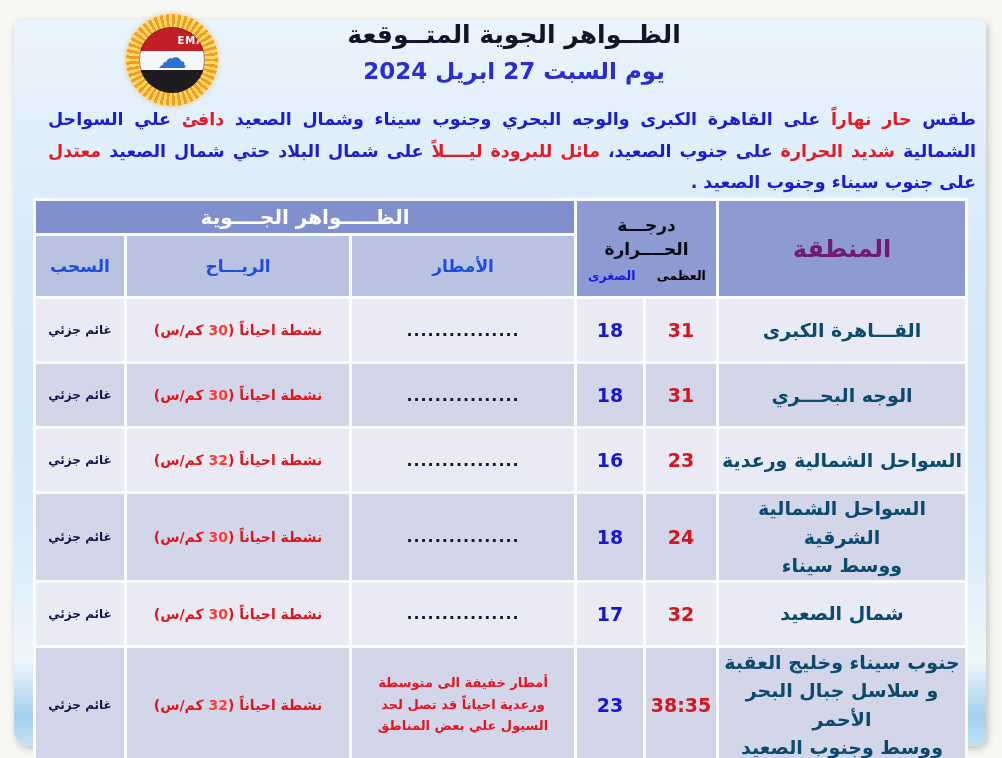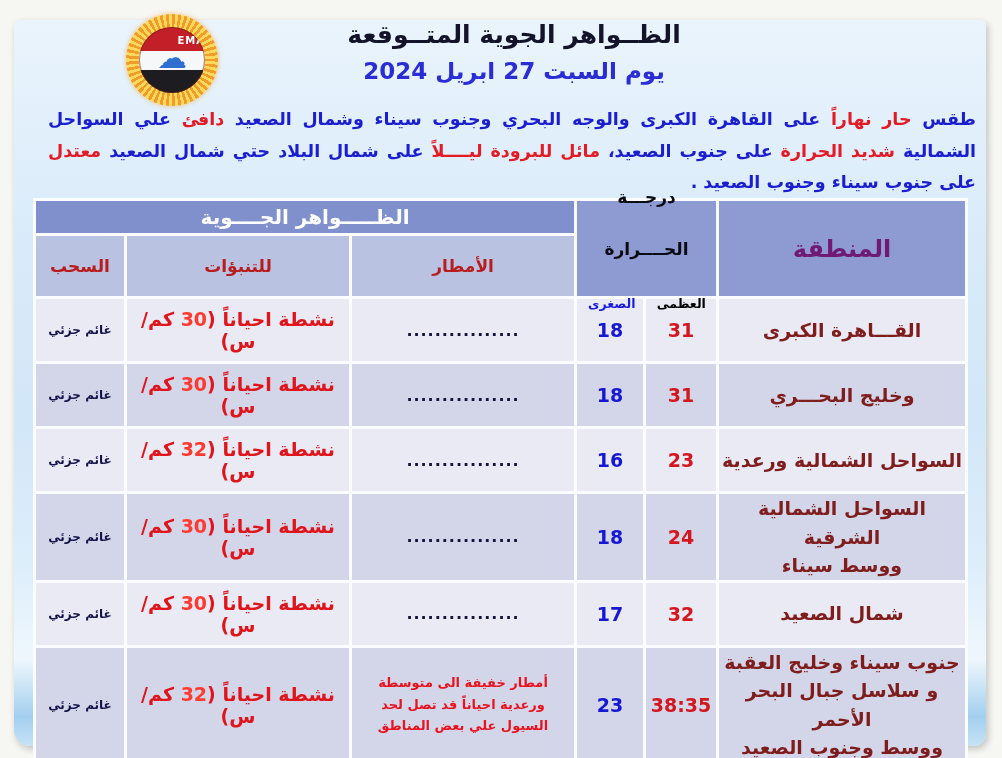--- a/index.html
+++ b/index.html
@@ -52,38 +52,38 @@
     position:absolute; top:178px; left:19px;
     direction:rtl;
     border-collapse:separate; border-spacing:3px;
     background:#fbfcff;
     table-layout:fixed;
   }
   .wx-table th, .wx-table td { text-align:center; vertical-align:middle; font-weight:bold; }
   .head-main   { background:#8090cc; color:#ffffff; font-size:20px; height:32px; }
   .head-region { background:#8d9bd2; color:#701a75; font-size:24px; }
   .head-temp   { background:#8d9bd2; color:#0a0a12; }
-  .temp-inner  { display:flex; flex-direction:column; justify-content:center; height:92px;gap:28px; }
+  .temp-inner  { display:flex; flex-direction:column; justify-content:center; height:92px; }
   .temp-word   { font-size:17px; line-height:1.4; }
   .temp-subrow { display:flex; margin-top:6px; }
   .temp-subrow span { flex:1; font-size:12.5px; }
   .temp-max-label { color:#000000; }
   .temp-min-label { color:#1a1ae0; }
-  .subhead th  { background:#bac2e2; color:#b91c1c; font-size:17px; height:60px; }
+  .subhead th  { background:#bac2e2; color:#1d4ed8; font-size:17px; height:60px; }
   tbody tr:nth-child(odd)  td { background:#e9eaf3; }
   tbody tr:nth-child(even) td { background:#d3d6e9; }
   tbody tr { height:62px; }
   tbody tr:nth-child(4) { height:66px; }
   tbody tr:nth-child(6) { height:112px; }
-  .region-cell   { color:#7f1d1d; font-size:19px; line-height:1.5; }
+  .region-cell   { color:#0c4a6e; font-size:19px; line-height:1.5; }
   .temp-max-cell { color:#d4171e; font-size:19px; }
   .temp-min-cell { color:#1517d2; font-size:19px; }
   .rain-dots     { color:#14143c; font-size:16px; letter-spacing:1px; }
   .rain-alert    { color:#e8131f; font-size:13px; line-height:1.65; padding:0 10px; }
-  .wind-cell     { color:#e0151c; font-size:19px; }
+  .wind-cell     { color:#e0151c; font-size:14px; }
   .wind-speed    { color:#ff3a30; }
   .clouds-cell   { color:#13134a; font-size:12px; }
 </style>
 </head>
 <body>
 
 <div class="card">
 
   <div class="logo">
     <div class="sun"></div>
@@ -120,38 +120,38 @@
             <div class="temp-subrow">
               <span class="temp-max-label">العظمى</span>
               <span class="temp-min-label">الصغرى</span>
             </div>
           </div>
         </th>
         <th colspan="3" class="head-main">الظـــــواهر الجــــوية</th>
       </tr>
       <tr class="subhead">
         <th>الأمطار</th>
-        <th>للتنبؤات</th>
+        <th>الريـــاح</th>
         <th>السحب</th>
       </tr>
     </thead>
     <tbody id="wx-body">
         <tr>
           <td class="region-cell">
             <div>القـــاهرة الكبرى</div>
           </td>
           <td class="temp-max-cell">31</td>
           <td class="temp-min-cell">18</td>
           <td class="rain-dots">................</td>
           <td class="wind-cell"><span class="wind-name">نشطة احياناً</span> (<span class="wind-speed">30</span> <span class="wind-unit">كم/س</span>)</td>
           <td class="clouds-cell">غائم جزئي</td>
         </tr>
         <tr>
           <td class="region-cell">
-            <div>وخليج البحـــري</div>
+            <div>الوجه البحـــري</div>
           </td>
           <td class="temp-max-cell">31</td>
           <td class="temp-min-cell">18</td>
           <td class="rain-dots">................</td>
           <td class="wind-cell"><span class="wind-name">نشطة احياناً</span> (<span class="wind-speed">30</span> <span class="wind-unit">كم/س</span>)</td>
           <td class="clouds-cell">غائم جزئي</td>
         </tr>
         <tr>
           <td class="region-cell">
             <div>السواحل الشمالية ورعدية</div>

